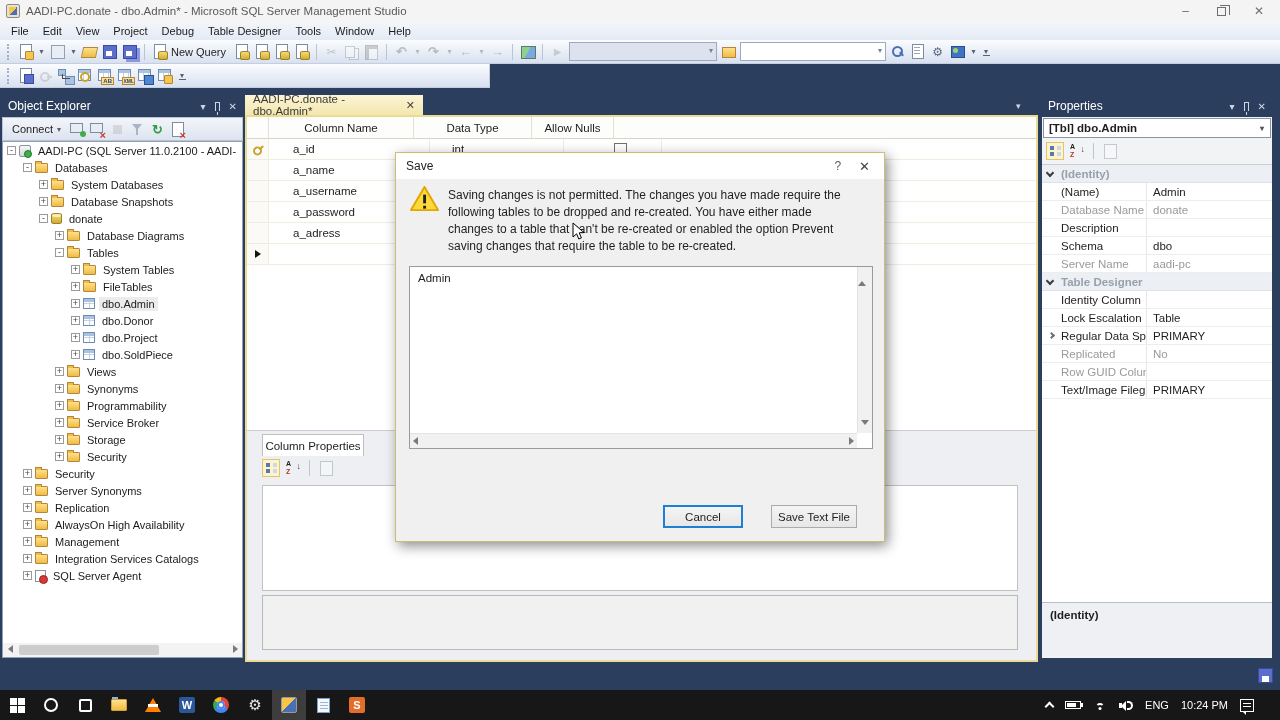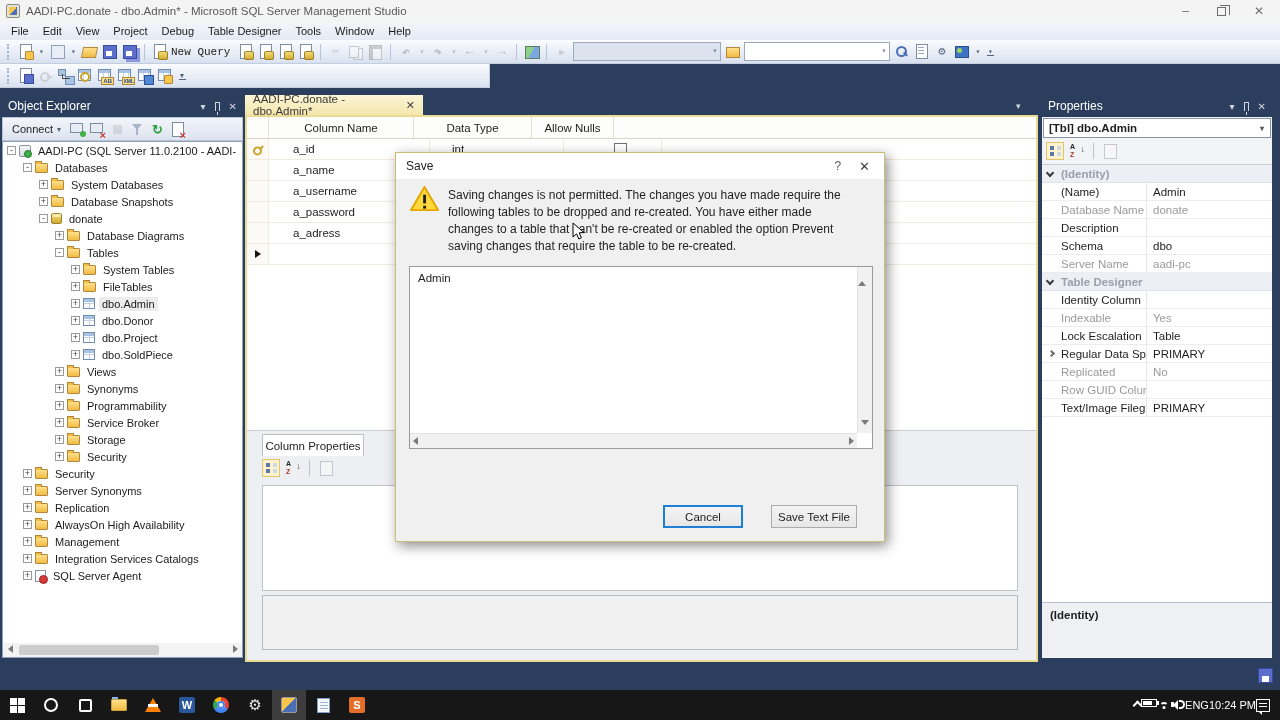--- a/index.html
+++ b/index.html
@@ -18,21 +18,21 @@
   .restore-glyph::before{content:"";position:absolute;left:2px;top:-3px;width:9px;height:9px;border:1px solid #6e6e6e;border-left:none;border-bottom:none;}
 
   
   .menubar{position:absolute;left:0;top:22px;width:1280px;height:18px;background:linear-gradient(#f3f6fb,#e4eaf5);
     display:flex;align-items:center;padding-left:4px;font-size:11px;color:#1b1b1b;}
   .menu-item{padding:2px 7px;cursor:default;}
 
   
   .toolbar{position:absolute;left:0;width:1280px;height:24px;background:linear-gradient(#fafcfe,#d9e1f0);
     border-bottom:1px solid #c3cee0;display:flex;align-items:center;gap:3px;padding:0 4px;}
-  .tb1{top:40px;font-family:Liberation Mono, monospace;} .tb2{top:64px;width:490px;border-right:1px solid #c3cee0;}
+  .tb1{top:40px;} .tb2{top:64px;width:490px;border-right:1px solid #c3cee0;}
   .grip{width:4px;height:16px;border-left:2px dotted #9fb0c8;margin:0 3px;}
   .tb-sep{width:1px;height:16px;background:#b9c4d6;margin:0 3px;}
   .chip{width:17px;height:17px;position:relative;border-radius:2px;flex:none;display:flex;align-items:center;justify-content:center;font-size:11px;}
   .chip.dis{opacity:.38;filter:grayscale(1);}
   .c-new-item::before,.c-doc::before,.c-new-database-engine-query::before,.c-new-mdx-query::before,.c-new-dmx-query::before,.c-new-xmla-query::before,
   .c-object-properties::before,.c-generate-change-script::before{
     content:"";position:absolute;left:3px;top:1px;width:10px;height:13px;background:#fff;border:1px solid #7d8folder;border:1px solid #7d8ca1;}
   .c-new-item::after{content:"";position:absolute;right:0;bottom:0;width:7px;height:7px;background:#f7c64a;border:1px solid #b3873a;border-radius:1px;}
   .c-add-snippet::before{content:"";position:absolute;left:2px;top:2px;width:12px;height:12px;border:1px solid #8fa0b8;background:#e9eef6;}
   .c-new-database-engine-query::after,.c-new-mdx-query::after,.c-new-dmx-query::after,.c-new-xmla-query::after{
@@ -207,21 +207,21 @@
   .tb-vlc{width:0;height:0;border-left:8px solid transparent;border-right:8px solid transparent;border-bottom:14px solid #ff7f00;position:relative;}
   .tb-vlc::after{content:"";position:absolute;left:-5px;top:6px;width:10px;height:3px;background:#fff;}
   .tb-word{width:16px;height:16px;background:#2b579a;color:#fff;font-size:11px;font-weight:bold;display:flex;align-items:center;justify-content:center;border-radius:2px;}
   .tb-chrome{width:16px;height:16px;border-radius:50%;background:conic-gradient(#ea4335 0 33%,#4285f4 33% 66%,#34a853 66% 85%,#fbbc05 85%);position:relative;}
   .tb-chrome::after{content:"";position:absolute;left:4px;top:4px;width:8px;height:8px;background:#fff;border-radius:50%;box-shadow:inset 0 0 0 2px #4285f4;}
   .tb-settings{color:#e8e8e8;font-size:15px;}
   .tb-ssms{width:16px;height:16px;background:linear-gradient(135deg,#f7c64a 50%,#4a6fb5 50%);border:1px solid #9a9a9a;border-radius:2px;}
   .tb-notepad{width:13px;height:15px;background:#f4f7fb;border:1px solid #7fa0c8;position:relative;}
   .tb-notepad::after{content:"";position:absolute;left:2px;top:3px;width:8px;height:1px;background:#9fb4cf;box-shadow:0 3px 0 #9fb4cf,0 6px 0 #9fb4cf;}
   .tb-sublime{width:16px;height:16px;background:#e46d2a;color:#fff;font-size:11px;font-weight:bold;display:flex;align-items:center;justify-content:center;border-radius:2px;}
-  .tray{margin-left:auto;display:flex;padding-right:10px;color:#fff;font-size:11px;}
+  .tray{margin-left:auto;display:flex;align-items:center;gap:12px;padding-right:26px;color:#fff;font-size:11px;}
   .tray-chev{width:7px;height:7px;border-left:2px solid #fff;border-top:2px solid #fff;transform:rotate(45deg);margin-top:3px;}
   .tray-batt{width:16px;height:8px;border:1px solid #fff;position:relative;}
   .tray-batt::after{content:"";position:absolute;right:-3px;top:1px;width:2px;height:4px;background:#fff;}
   .tray-batt::before{content:"";position:absolute;left:1px;top:1px;bottom:1px;width:9px;background:#fff;}
   .tray-wifi{width:14px;height:10px;position:relative;overflow:hidden;}
   .tray-wifi i{position:absolute;left:50%;bottom:-2px;transform:translateX(-50%);border:2px solid #fff;border-radius:50%;}
   .tray-wifi i:nth-child(1){width:16px;height:16px;border-color:#fff transparent transparent transparent;}
   .tray-wifi i:nth-child(2){width:9px;height:9px;border-color:#fff transparent transparent transparent;}
   .tray-wifi i:nth-child(3){width:3px;height:3px;background:#fff;border:none;border-radius:50%;bottom:0;}
   .tray-vol{position:relative;width:14px;height:11px;}
@@ -622,25 +622,20 @@
             <span class="p-chev"></span>
             <span class="p-cat-label">Table Designer</span>
           </div>
           <div class="p-row">
             <span class="p-gut"></span>
             <span class="p-key">Identity Column</span>
             <span class="p-val"></span>
           </div>
           <div class="p-row">
             <span class="p-gut"></span>
-            <span class="p-key ro">Indexable</span>
-            <span class="p-val ro">Yes</span>
-          </div>
-          <div class="p-row">
-            <span class="p-gut"></span>
             <span class="p-key">Lock Escalation</span>
             <span class="p-val">Table</span>
           </div>
           <div class="p-row">
             <span class="p-gut">
               <span class="p-exp"></span>
             </span>
             <span class="p-key">Regular Data Spac</span>
             <span class="p-val">PRIMARY</span>
           </div>

